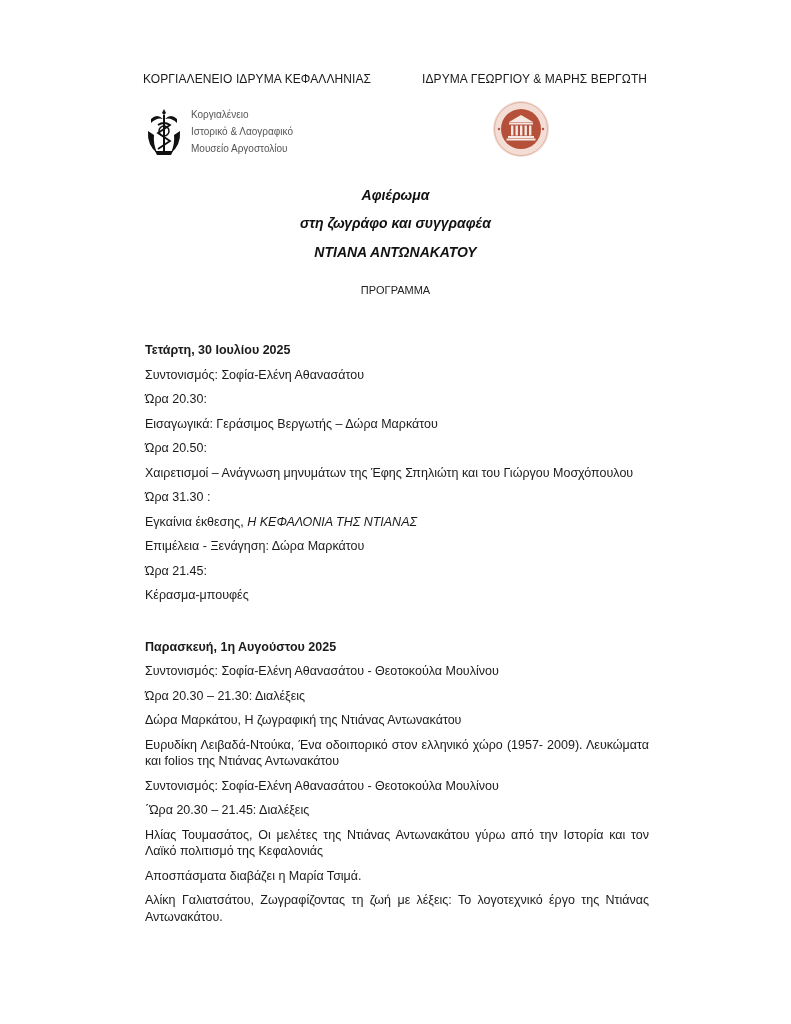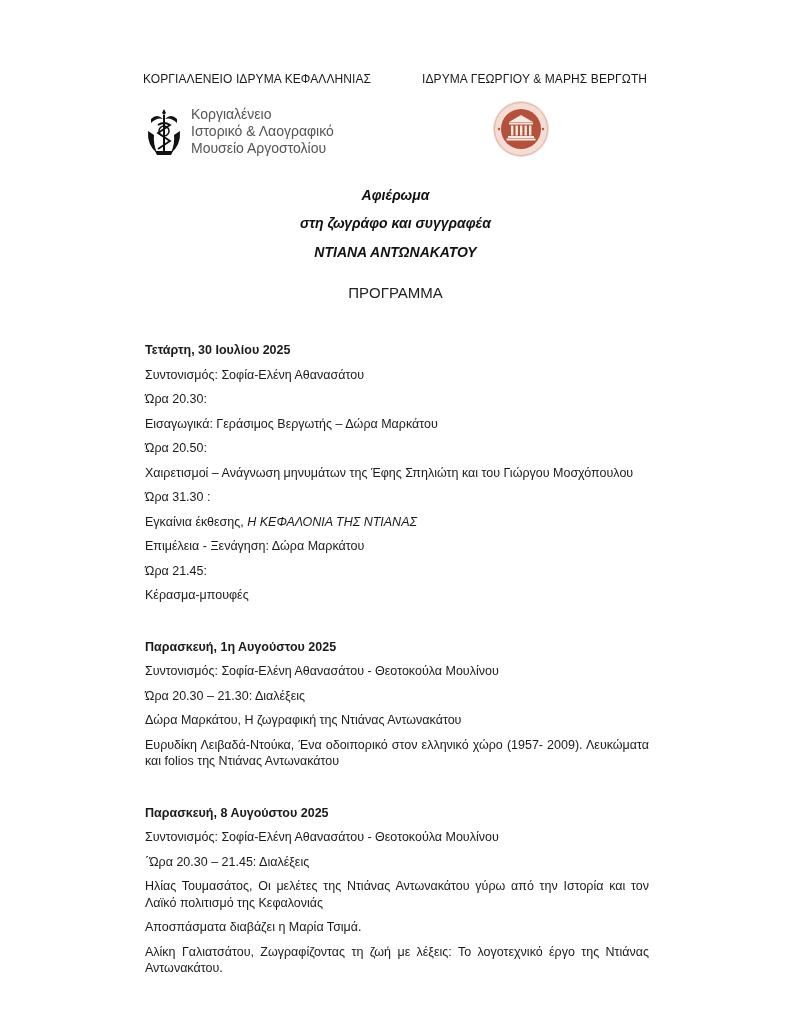--- a/index.html
+++ b/index.html
@@ -34,21 +34,21 @@
       position: absolute;
       left: 145px; top: 102px;
       width: 210px; height: 58px;
       display: flex; align-items: center;
     }
     .logo-left .emblem {
       width: 38px; height: 52px;
       margin-right: 8px;
     }
     .logo-left .logo-text {
-      font-size: 14px;
+      font-size: 10px;
       line-height: 17px;
       color: #555;
       font-weight: 300;
     }
     .logo-right {
       position: absolute;
       left: 492px; top: 100px;
       width: 58px; height: 58px;
     }
 
@@ -62,21 +62,21 @@
       color: #111;
     }
     .t1 { top: 187px; }
     .t2 { top: 215px; text-align: center; }
     .t3 { top: 244px; }
     .program-label {
       position: absolute;
       left: 0; width: 791px;
       top: 284px;
       text-align: center;
-      font-size: 15px;
+      font-size: 11px;
       color: #222;
     }
 
     .body {
       position: absolute;
       left: 145px;
       top: 307px;
       width: 504px;
       font-size: 12.5px;
       line-height: 16.5px;
@@ -155,21 +155,20 @@
     <p>Επιμέλεια - Ξενάγηση: Δώρα Μαρκάτου</p>
     <p>Ώρα 21.45:</p>
     <p>Κέρασμα-μπουφές</p>
 
     <p class="day">Παρασκευή, 1η Αυγούστου 2025</p>
     <p>Συντονισμός: Σοφία-Ελένη Αθανασάτου - Θεοτοκούλα Μουλίνου</p>
     <p>Ώρα 20.30 – 21.30: Διαλέξεις</p>
     <p>Δώρα Μαρκάτου, Η ζωγραφική της Ντιάνας Αντωνακάτου</p>
     <p>Ευρυδίκη Λειβαδά-Ντούκα, Ένα οδοιπορικό στον ελληνικό χώρο (1957- 2009). Λευκώματα και folios της Ντιάνας Αντωνακάτου</p>
 
-    <p class="day">Παρασκευή, 8 Αυγούστου 2025</p>
     <p>Συντονισμός: Σοφία-Ελένη Αθανασάτου - Θεοτοκούλα Μουλίνου</p>
     <p>΄Ώρα 20.30 – 21.45: Διαλέξεις</p>
     <p>Ηλίας Τουμασάτος, Οι μελέτες της Ντιάνας Αντωνακάτου γύρω από την Ιστορία και τον Λαϊκό πολιτισμό της Κεφαλονιάς</p>
     <p>Αποσπάσματα διαβάζει η Μαρία Τσιμά.</p>
     <p>Αλίκη Γαλιατσάτου, Ζωγραφίζοντας τη ζωή με λέξεις: Το λογοτεχνικό έργο της Ντιάνας Αντωνακάτου.</p>
   </div>
 
 </div>
 
 </body></html>

